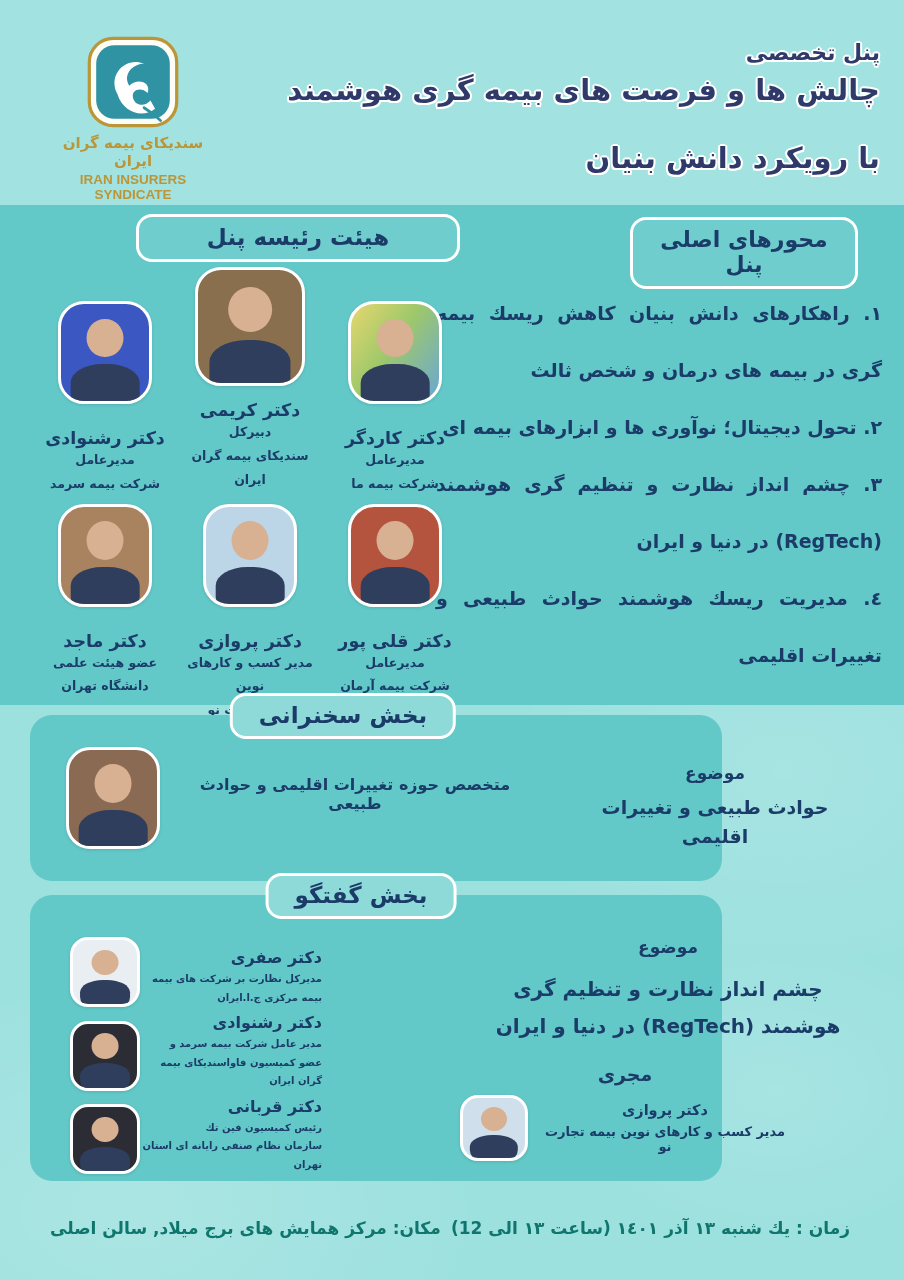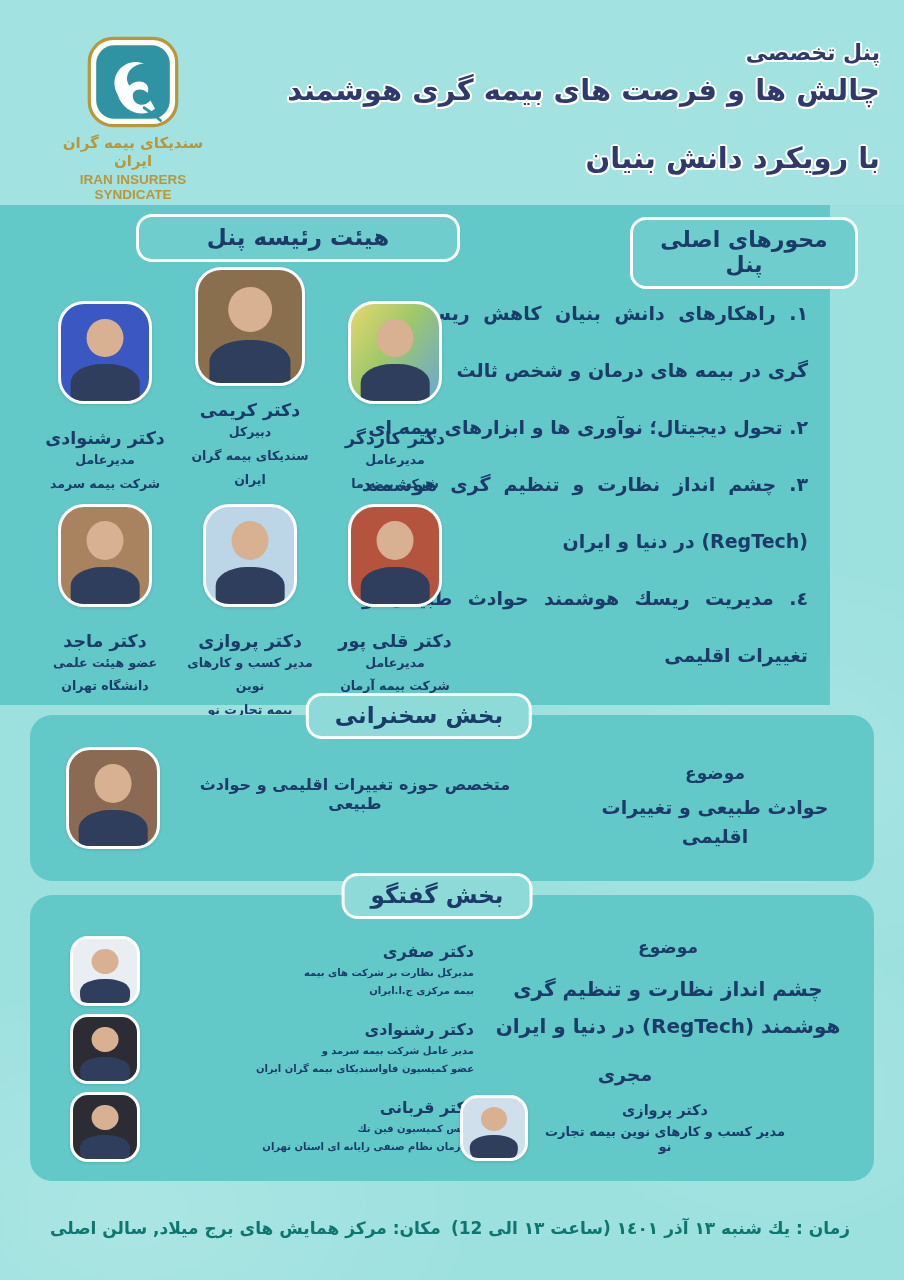--- a/index.html
+++ b/index.html
@@ -26,21 +26,21 @@
   .outlined {
     color:#2f3a6a;
     text-shadow: 2px 0 0 #fff,-2px 0 0 #fff,0 2px 0 #fff,0 -2px 0 #fff,
                  1.5px 1.5px 0 #fff,-1.5px -1.5px 0 #fff,1.5px -1.5px 0 #fff,-1.5px 1.5px 0 #fff;
   }
   .kicker { font-size:22px; margin-bottom:8px; }
   .title-l1 { font-size:29px; margin-bottom:34px; }
   .title-l2 { font-size:29px; }
 
   
-  .band { position:absolute; top:205px; left:0; width:830px; height:500px; background:#63c8c8;padding-left:36px; }
+  .band { position:absolute; top:205px; left:0; width:904px; height:500px; background:#63c8c8;padding-left:36px; }
   .pill {
     position:absolute; border:3px solid #fff; border-radius:16px; background:#6fcdcd;
     color:#1b3c68; text-align:center; font-size:23px; padding:7px 10px 9px;
   }
   .pill-board { left:136px; top:9px; width:324px; }
   .pill-topics { left:630px; top:12px; width:228px; font-size:22px; }
 
   
   .topics { position:absolute; top:80px; right:22px; width:446px; font-size:19px; line-height:57px;
             color:#1b3c68; text-align:justify; text-align-last:right; }
@@ -57,41 +57,41 @@
   .avatar::after { content:""; position:absolute; left:50%; bottom:-4%; width:78%; height:42%;
                    transform:translateX(-50%); background:#2f3e5c; border-radius:46% 46% 10px 10px; }
   .member .avatar { width:94px; height:103px; }
   .member.center-lift { margin-top:-34px; }
   .member.center-lift .avatar { width:110px; height:119px; }
   .member .name { margin-top:24px; font-size:17.5px; color:#1b3c68; }
   .member.center-lift .name { margin-top:14px; }
   .member .role { font-size:12.5px; line-height:1.9; color:#1b3c68; }
 
   
-  .card { position:absolute; left:30px; width:844px; background:#63c8c8; border-radius:22px; }
+  .card { position:absolute; left:30px; width:692px; background:#63c8c8; border-radius:22px; }
   .card-speech { top:715px; height:166px; }
   .card-talk { top:895px; height:286px; }
   .card-pill { position:absolute; top:-22px; border:3px solid #fff; border-radius:16px;
                background:#8edad8; color:#1b3c68; font-size:23px; text-align:center; padding:6px 26px 8px; }
   .card-speech .card-pill { left:50%; transform:translateX(calc(-50% - 33px)); }
   .card-talk .card-pill { left:50%; transform:translateX(calc(-50% - 15px)); }
 
   
   .sp-avatar { position:absolute; left:36px; top:32px; width:94px; height:102px; border-radius:24px; }
   .sp-speaker { position:absolute; left:150px; top:46px; width:350px; text-align:center; color:#1b3c68; }
   .sp-speaker .lbl { font-size:17px; }
   .sp-speaker .nm { font-size:22px; }
   .sp-speaker .desc { font-size:16px; margin-top:14px; }
   .sp-topic { position:absolute; left:540px; top:48px; width:290px; text-align:center; color:#1b3c68; }
   .sp-topic .lbl { font-size:17px; margin-bottom:10px; }
   .sp-topic .tl { font-size:19px; line-height:1.55; }
 
   
   .talk-people { position:absolute; right:400px; left:36px; top:40px; }
-  .talk-row { display:flex; direction:rtl; align-items:center; margin-bottom:6px; min-height:72px; }
+  .talk-row { display:flex; direction:rtl; align-items:flex-end; margin-bottom:6px; min-height:72px; }
   .talk-row .txt { width:330px; text-align:right; color:#1b3c68; }
   .talk-row .txt .name { font-size:16px; margin-bottom:3px; }
   .talk-row .txt .ln { font-size:10px; line-height:1.85; }
   .talk-row .avatar { width:70px; height:70px; border-radius:18px; margin-right:auto; margin-left:4px; }
   .talk-topic { position:absolute; left:448px; top:42px; width:380px; text-align:center; color:#1b3c68; }
   .talk-topic .lbl { font-size:17px; margin-bottom:14px; }
   .talk-topic .tl { font-size:20px; line-height:1.85; }
   .host-area { position:absolute; left:430px; top:168px; width:330px; text-align:center; color:#1b3c68; }
   .host-area .lbl { font-size:19px; margin-bottom:10px; }
   .host-row { display:flex; direction:rtl; align-items:center; gap:12px; }

